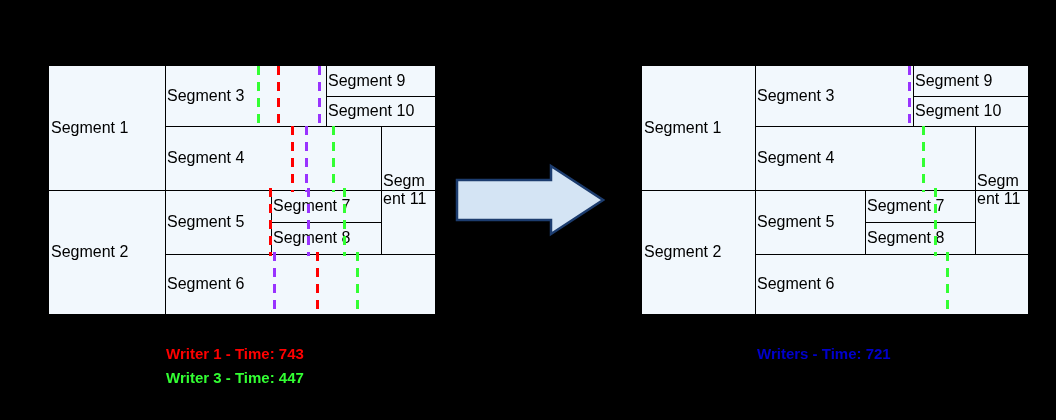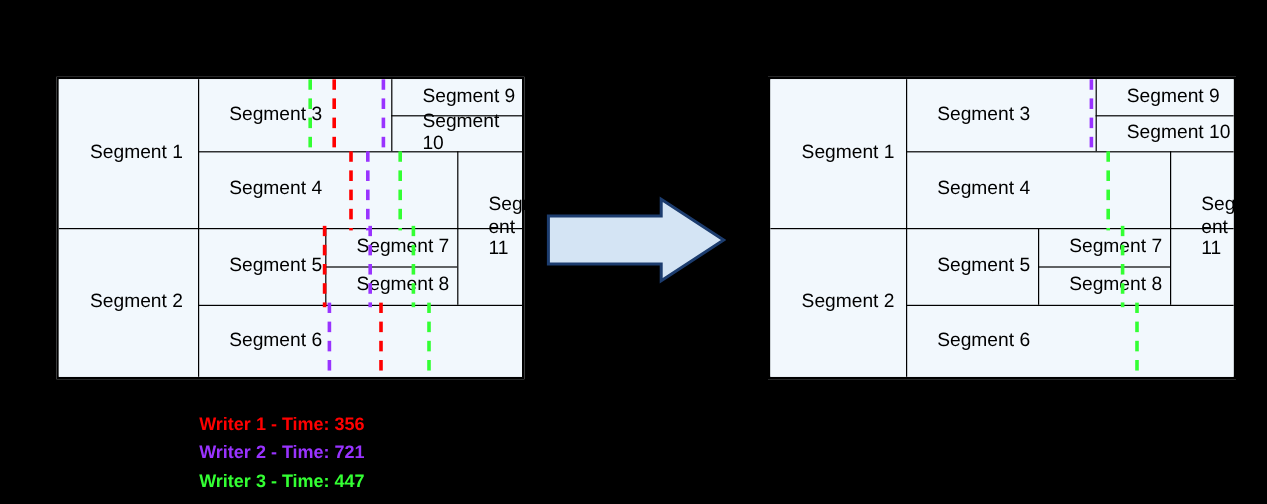--- a/index.html
+++ b/index.html
@@ -38,21 +38,21 @@
     box-sizing: border-box;
     background: #f2f8fd;
     display: flex;
     align-items: center;
     z-index: 2;
   }
   .cell .label {
     font-size: 16px;
     color: #000000;
     line-height: 1.15;
-    padding-left: 26px;
+    padding-left: 2px;
     white-space: pre-line;
     pointer-events: none;
   }
 
   
   .divider {
     position: absolute;
     background: #000000;
     z-index: 3;
   }
@@ -227,19 +227,21 @@
     <div class="divider h" style="left:223px; top:156px; width:110px;"></div>
     <div class="divider h" style="left:113px; top:188px; width:273px;"></div>
 
     <div class="wline" style="left:266px; top:0px;   height:62px; color:#9933ff;"></div>
     <div class="wline" style="left:280px; top:60px;  height:66px; color:#33ff33;"></div>
     <div class="wline" style="left:292px; top:122px; height:68px; color:#33ff33;"></div>
     <div class="wline" style="left:304px; top:186px; height:62px; color:#33ff33;"></div>
   </div>
 
   <div class="legend" id="legend-left">
-    <div class="legend-line" style="color:#ff0000;">Writer 1 - Time: 356</div>
-    <div class="legend-line" style="color:#9933ff;">Writer 2 - Time: 721</div>
+    <div class="legend-line" style="color:#ff0000;">Writer 1 - Time: 743</div>
     <div class="legend-line" style="color:#33ff33;">Writer 3 - Time: 447</div>
   </div>
 
+  <div class="legend" id="legend-right">
+    <div class="legend-line" style="color:#0000cc;">Writers - Time: 721</div>
+  </div>
 
 </div>
 
 </body></html>

